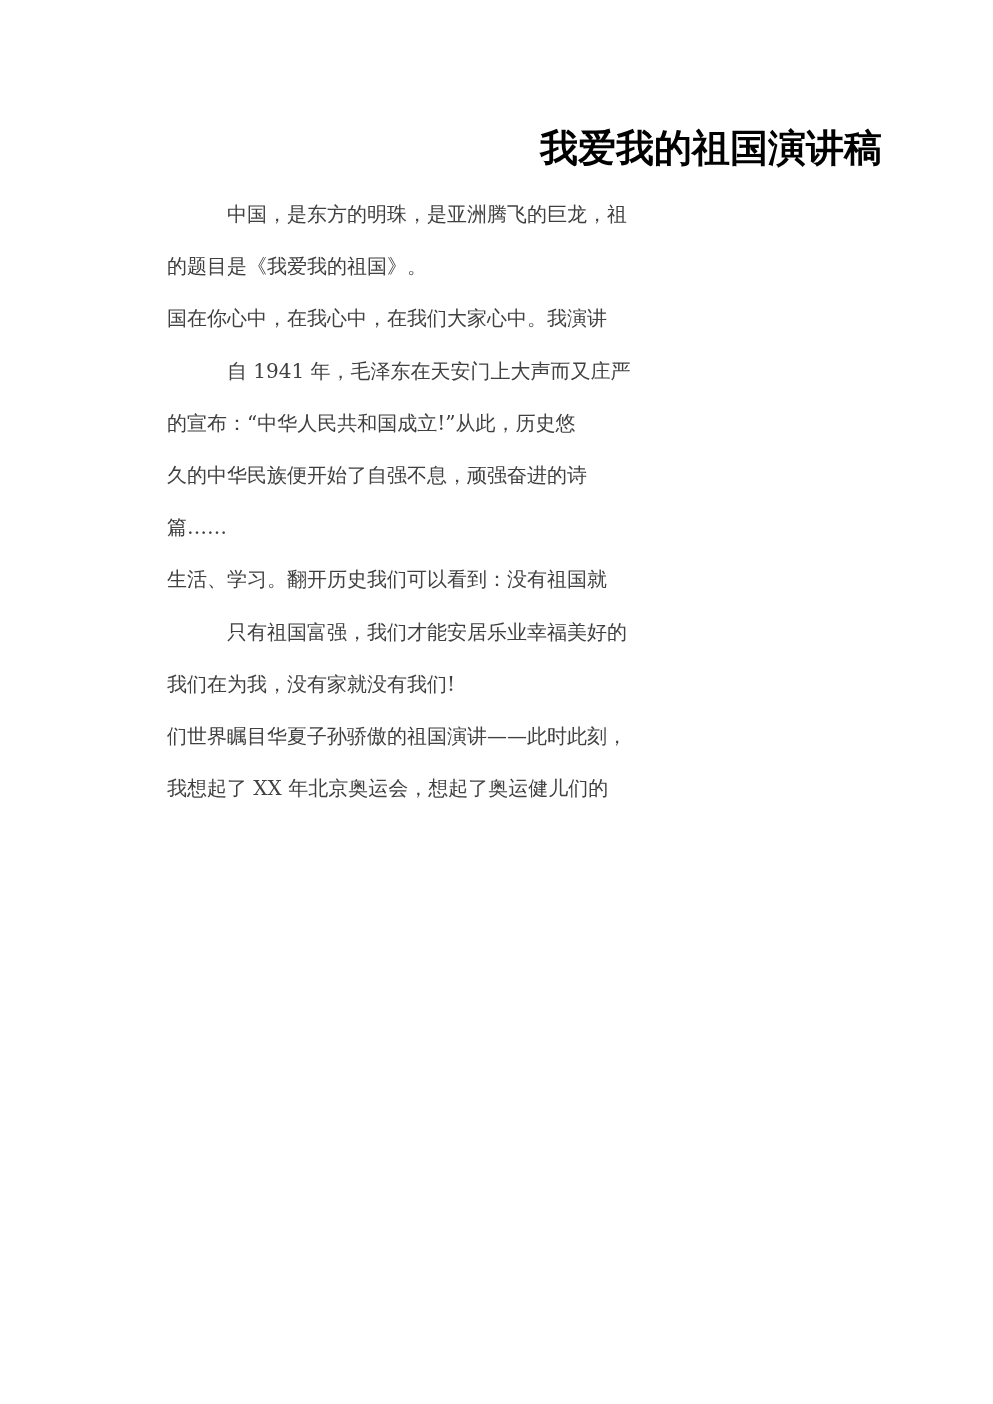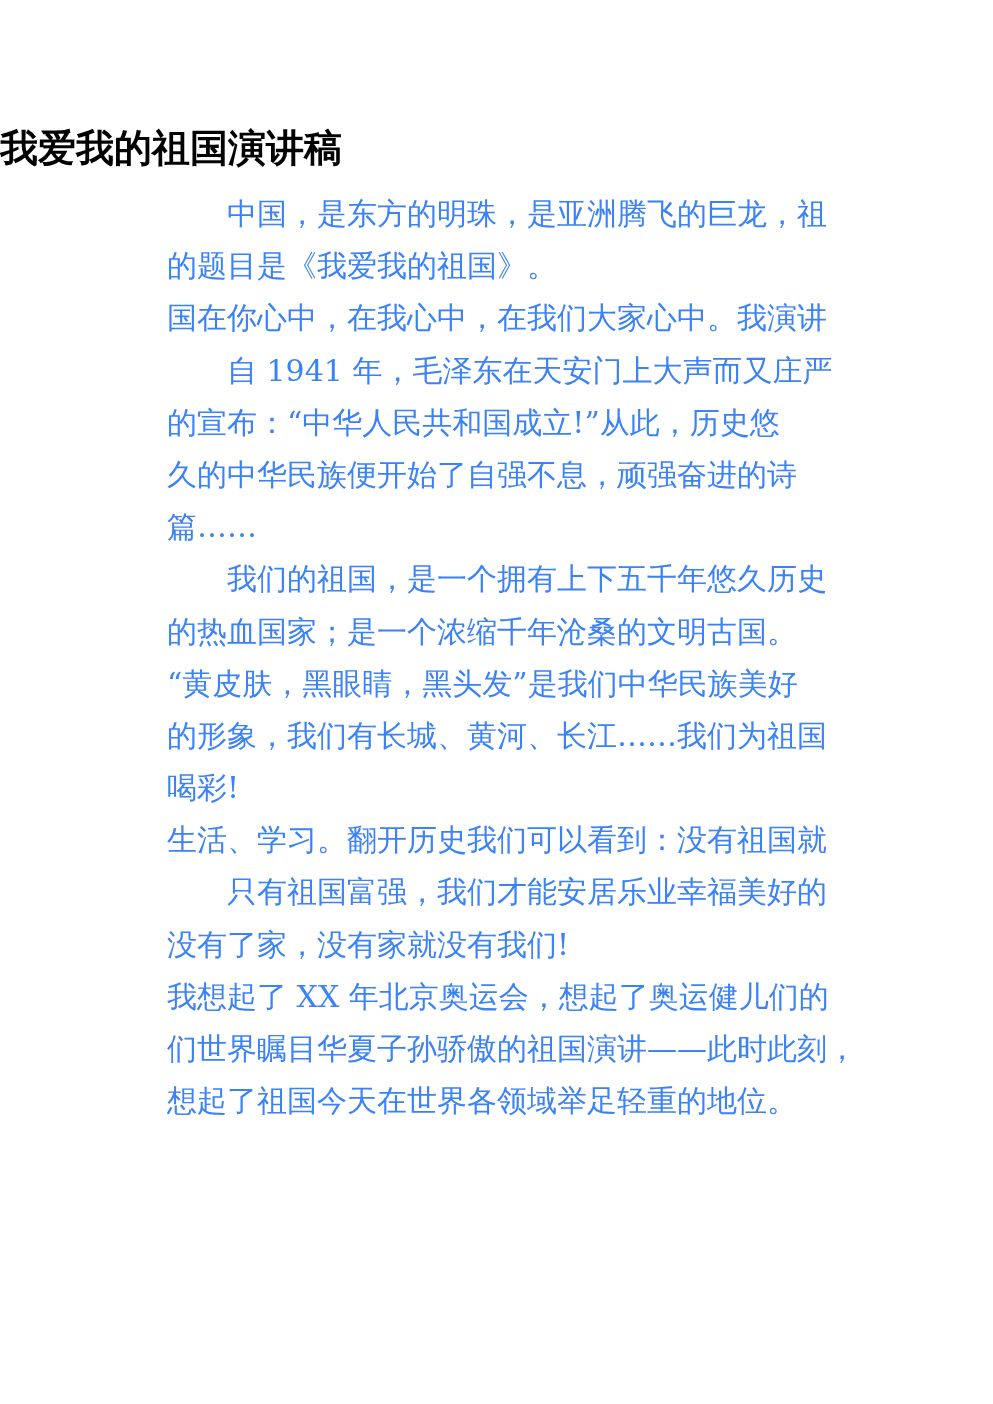--- a/index.html
+++ b/index.html
@@ -20,41 +20,41 @@
       left: 0;
       top: 0;
       width: 993px;
       height: 1404px;
     }
     .title {
       position: absolute;
       left: 0;
       top: 118px;
       width: 882px;
-      text-align: left;
+      text-align: right;
       font-family: "DejaVu Sans", "Liberation Sans", sans-serif;
       font-weight: bold;
       font-size: 38px;
       line-height: 60px;
       letter-spacing: 0px;
       color: #000000;
     }
     .body-text {
       position: absolute;
       left: 167px;
       top: 188px;
       width: 680px;
     }
     .line {
       display: block;
       height: 52.2px;
       line-height: 52.2px;
-      font-size: 30px;
+      font-size: 20px;
       white-space: nowrap;
-      color: #3b82f6;
+      color: #404040;
     }
     .indent {
       padding-left: 60px;
     }
   </style>
 </head>
 <body>
 
 <div class="page">
   <div class="title">我爱我的祖国演讲稿</div>
@@ -65,30 +65,22 @@
       <span class="line">的题目是《我爱我的祖国》。</span>
       <span class="line">国在你心中，在我心中，在我们大家心中。我演讲</span>
     </div>
     <div>
       <span class="line indent">自 1941 年，毛泽东在天安门上大声而又庄严</span>
       <span class="line">的宣布：“中华人民共和国成立!”从此，历史悠</span>
       <span class="line">久的中华民族便开始了自强不息，顽强奋进的诗</span>
       <span class="line">篇……</span>
     </div>
     <div>
-      <span class="line indent">我们的祖国，是一个拥有上下五千年悠久历史</span>
-      <span class="line">的热血国家；是一个浓缩千年沧桑的文明古国。</span>
-      <span class="line">“黄皮肤，黑眼睛，黑头发”是我们中华民族美好</span>
-      <span class="line">的形象，我们有长城、黄河、长江……我们为祖国</span>
-      <span class="line">喝彩!</span>
+      <span class="line">生活、学习。翻开历史我们可以看到：没有祖国就</span>
+      <span class="line indent">只有祖国富强，我们才能安居乐业幸福美好的</span>
+      <span class="line">我们在为我，没有家就没有我们!</span>
     </div>
     <div>
-      <span class="line">生活、学习。翻开历史我们可以看到：没有祖国就</span>
-      <span class="line indent">只有祖国富强，我们才能安居乐业幸福美好的</span>
-      <span class="line">没有了家，没有家就没有我们!</span>
-    </div>
-    <div>
+      <span class="line">们世界瞩目华夏子孙骄傲的祖国演讲——此时此刻，</span>
       <span class="line">我想起了 XX 年北京奥运会，想起了奥运健儿们的</span>
-      <span class="line">们世界瞩目华夏子孙骄傲的祖国演讲——此时此刻，</span>
-      <span class="line">想起了祖国今天在世界各领域举足轻重的地位。</span>
     </div>
   </div>
 </div>
 
 </body></html>

